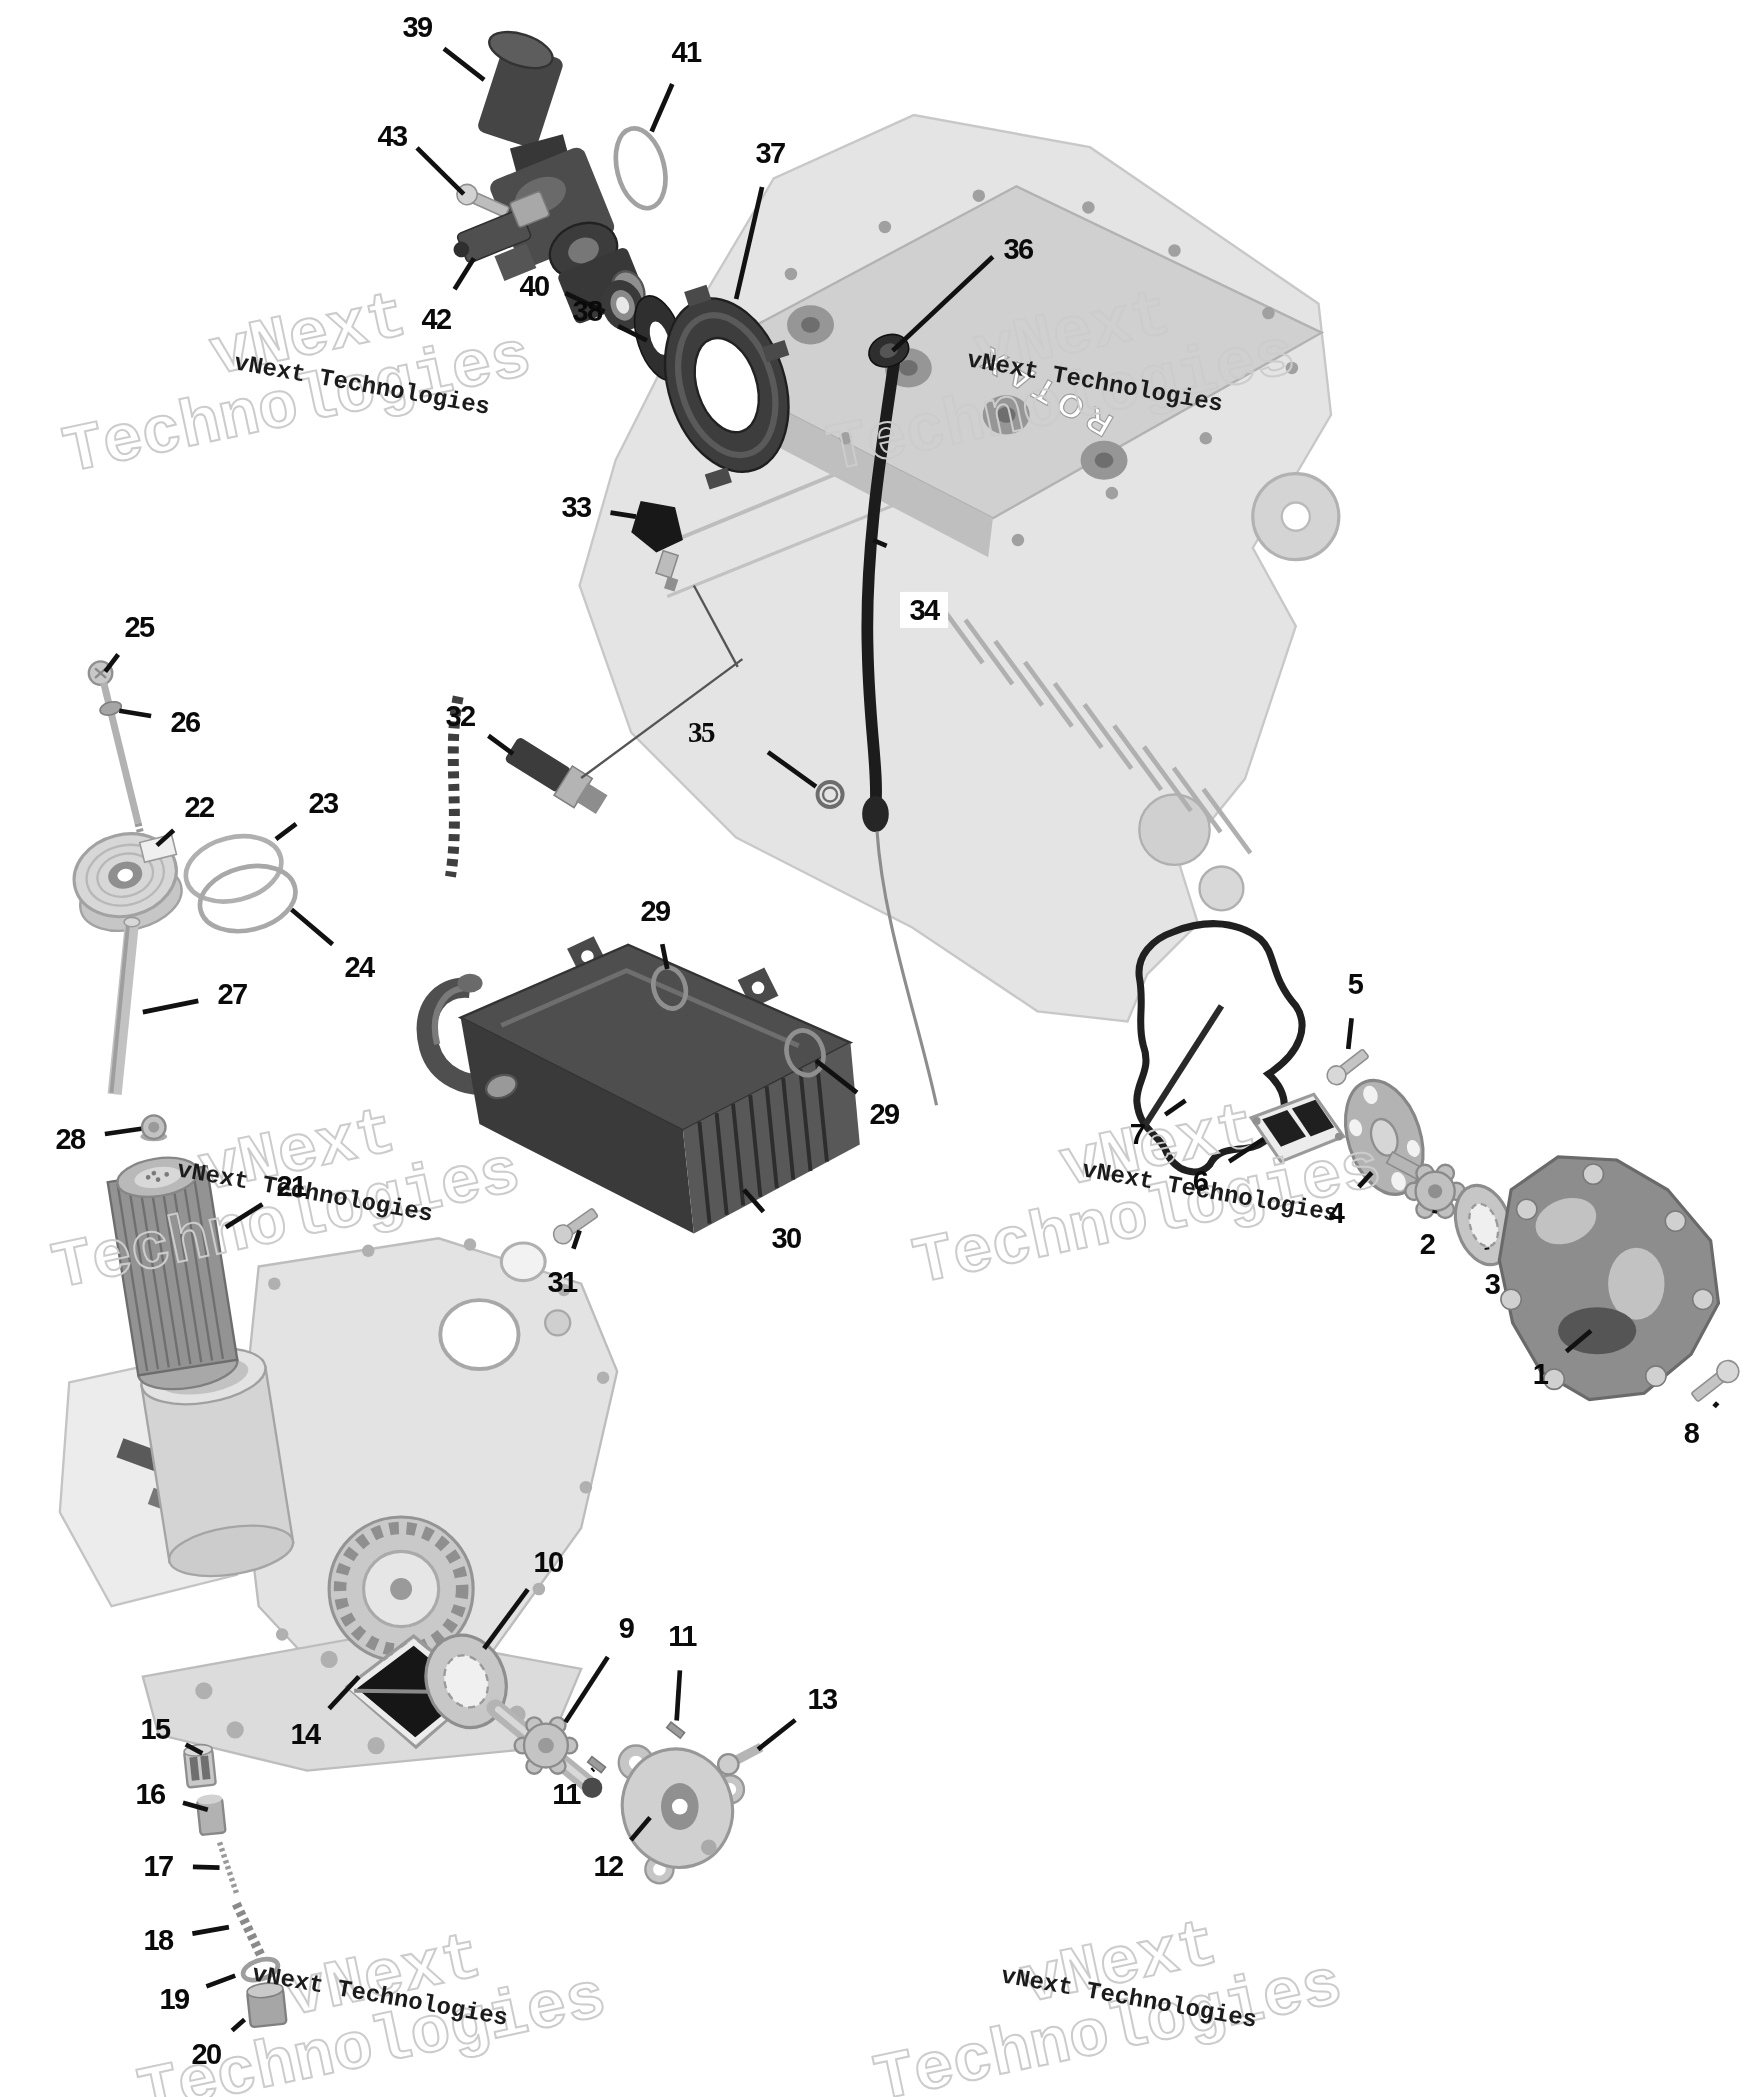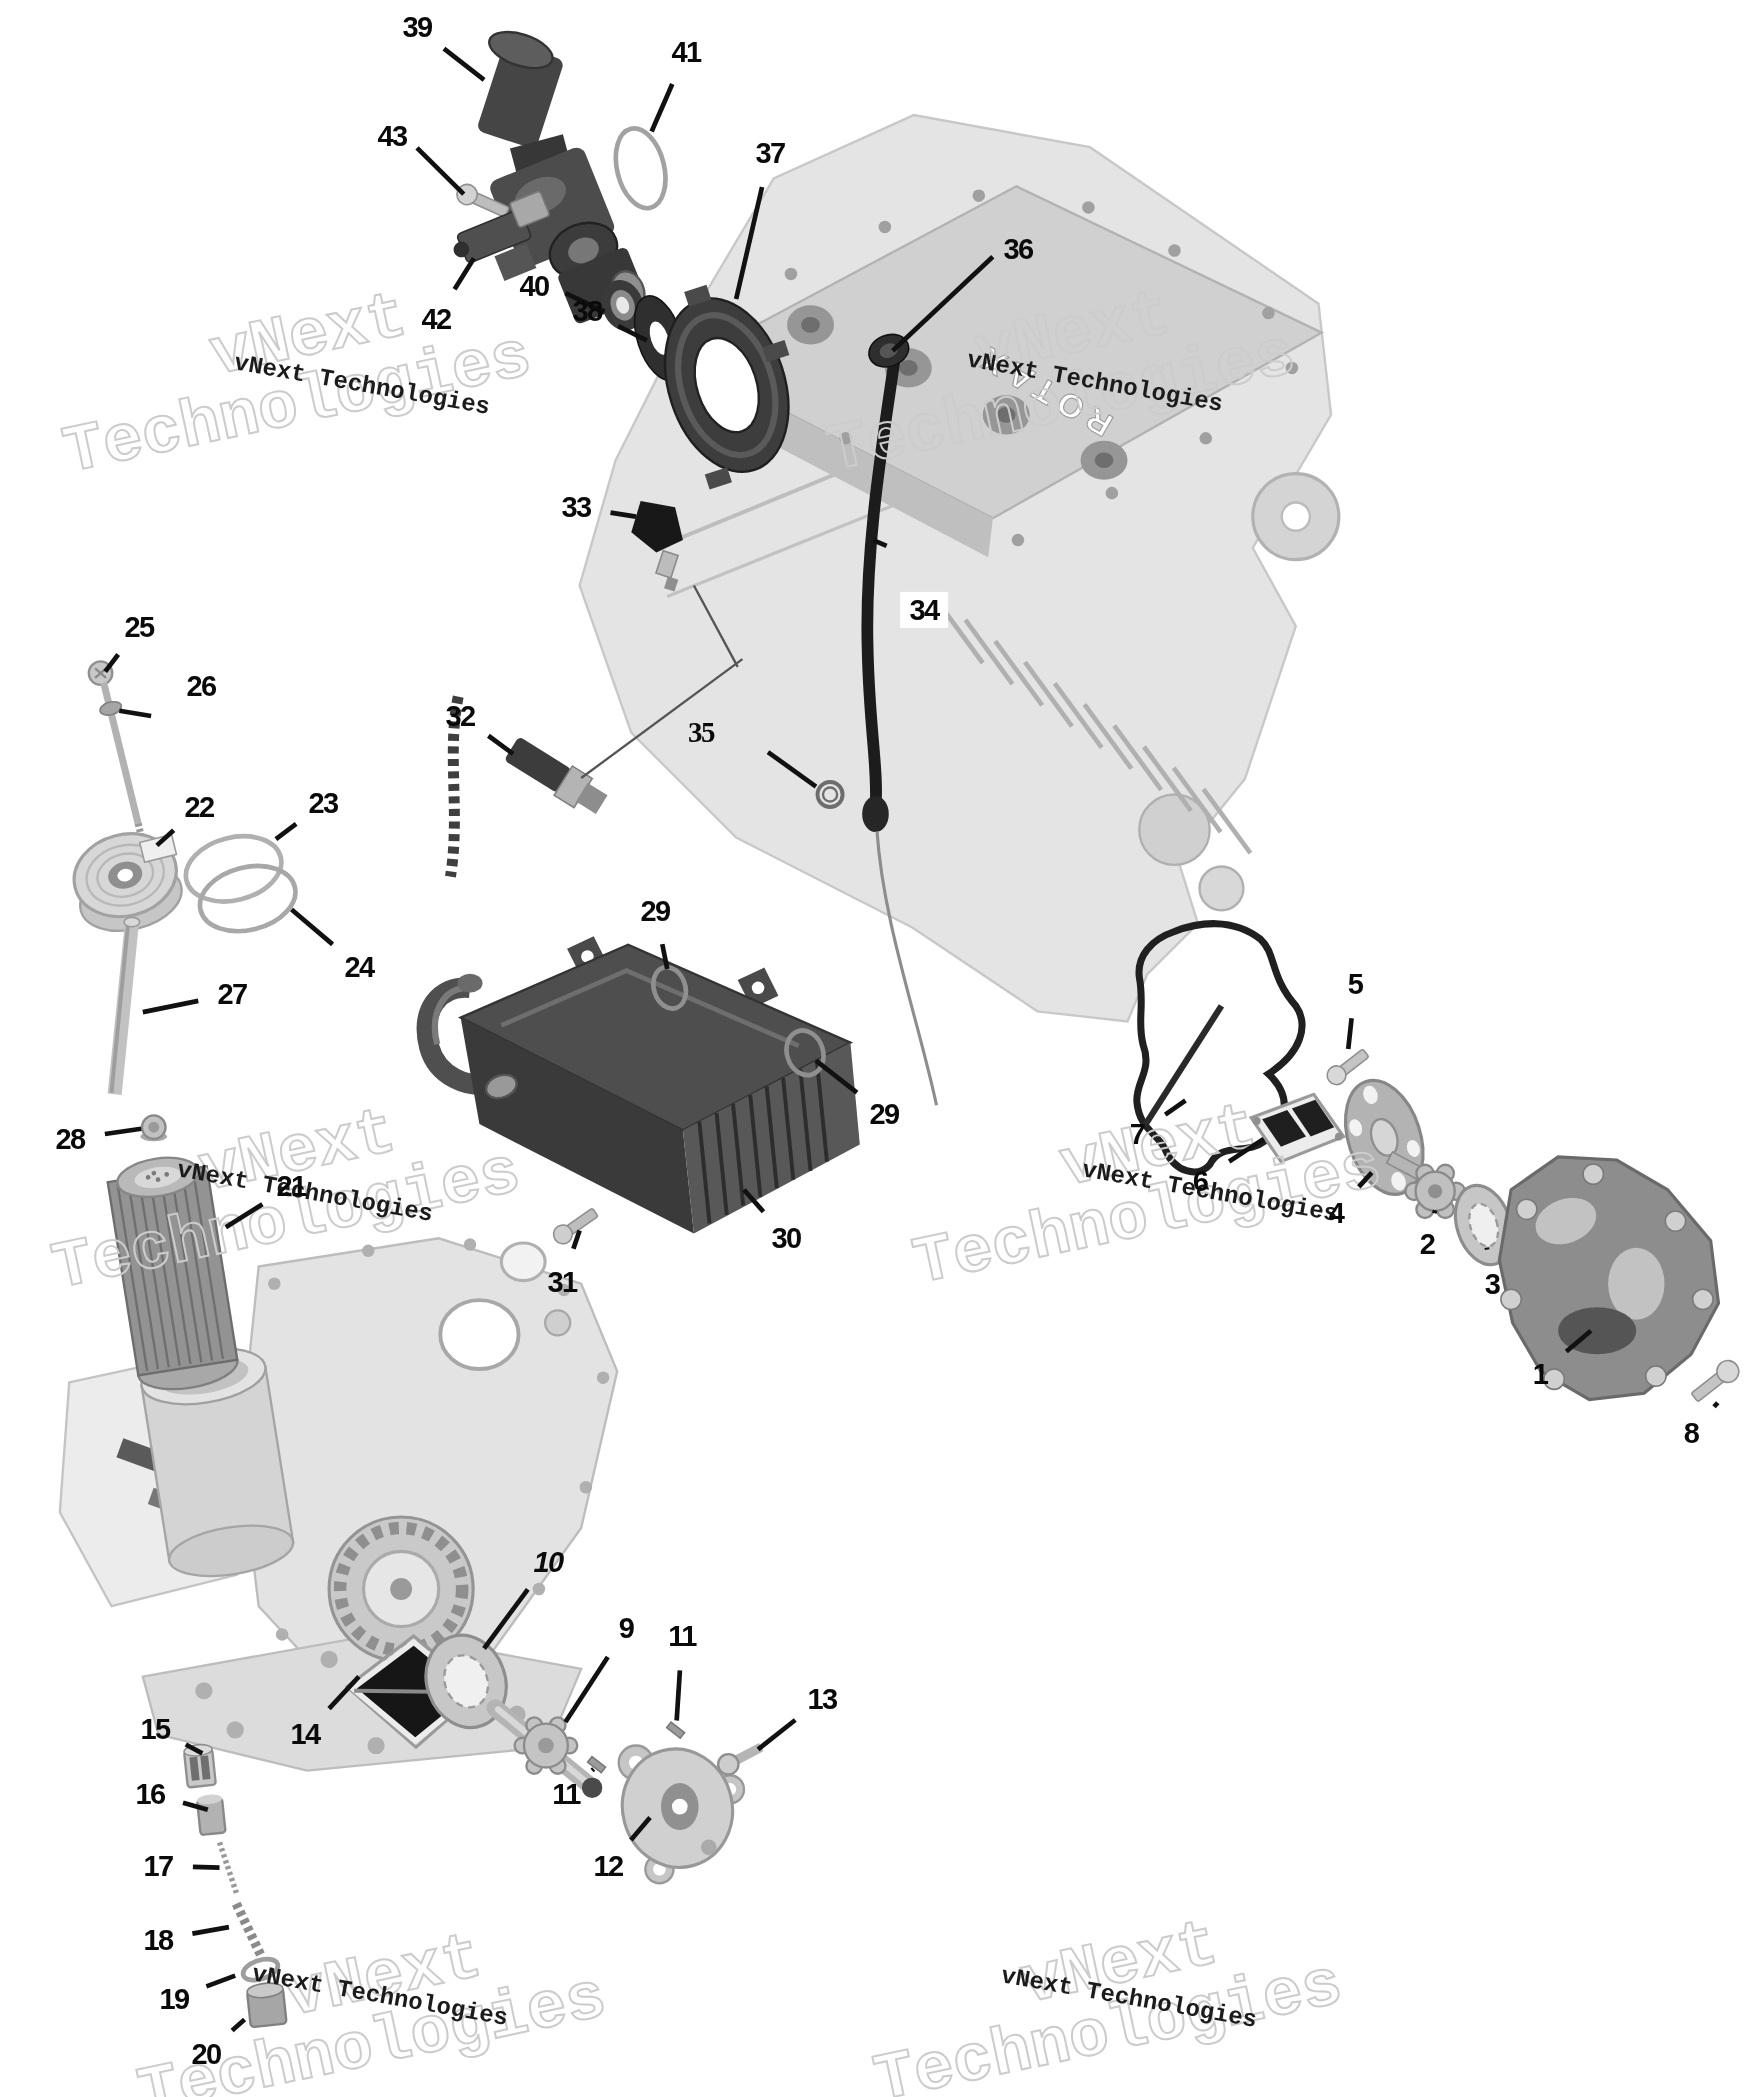--- a/index.html
+++ b/index.html
@@ -497,40 +497,40 @@
       <div class="callout" style="left: 770px; top: 153px;">37</div>
       <div class="callout" style="left: 436px; top: 319px;">42</div>
       <div class="callout" style="left: 534px; top: 286px;">40</div>
       <div class="callout" style="left: 587px; top: 311px;">38</div>
       <div class="callout" style="left: 1018px; top: 249px;">36</div>
       <div class="callout" style="left: 576px; top: 507px;">33</div>
       <div class="callout boxed" style="left: 924px; top: 562px; margin-top: 48px;">34</div>
       <div class="callout" style="left: 460px; top: 716px;">32</div>
       <div class="callout" style="left: 701px; top: 732px; font-family: Liberation Serif, serif;">35</div>
       <div class="callout" style="left: 139px; top: 627px;">25</div>
-      <div class="callout" style="left: 185px; top: 686px; margin-left: 16px;">26</div>
+      <div class="callout" style="left: 185px; top: 722px;">26</div>
       <div class="callout" style="left: 199px; top: 807px;">22</div>
       <div class="callout" style="left: 323px; top: 803px;">23</div>
       <div class="callout" style="left: 359px; top: 967px;">24</div>
       <div class="callout" style="left: 232px; top: 994px;">27</div>
       <div class="callout" style="left: 70px; top: 1139px;">28</div>
       <div class="callout" style="left: 291px; top: 1186px;">21</div>
       <div class="callout" style="left: 655px; top: 911px;">29</div>
       <div class="callout" style="left: 884px; top: 1114px;">29</div>
       <div class="callout" style="left: 786px; top: 1238px;">30</div>
       <div class="callout" style="left: 562px; top: 1282px;">31</div>
       <div class="callout" style="left: 1355px; top: 984px;">5</div>
       <div class="callout" style="left: 1137px; top: 1134px;">7</div>
       <div class="callout" style="left: 1200px; top: 1181px;">6</div>
       <div class="callout" style="left: 1336px; top: 1213px;">4</div>
       <div class="callout" style="left: 1427px; top: 1244px;">2</div>
       <div class="callout" style="left: 1492px; top: 1284px;">3</div>
       <div class="callout" style="left: 1540px; top: 1374px;">1</div>
       <div class="callout" style="left: 1691px; top: 1433px;">8</div>
-      <div class="callout" style="left: 548px; top: 1562px; font-style: italic;">10</div>
+      <div class="callout" style="left: 548px; top: 1562px;">10</div>
       <div class="callout" style="left: 626px; top: 1628px;">9</div>
       <div class="callout" style="left: 682px; top: 1636px;">11</div>
       <div class="callout" style="left: 822px; top: 1699px;">13</div>
       <div class="callout" style="left: 305px; top: 1734px;">14</div>
       <div class="callout" style="left: 566px; top: 1794px;">11</div>
       <div class="callout" style="left: 608px; top: 1866px;">12</div>
       <div class="callout" style="left: 155px; top: 1729px;">15</div>
       <div class="callout" style="left: 150px; top: 1794px;">16</div>
       <div class="callout" style="left: 158px; top: 1866px;">17</div>
       <div class="callout" style="left: 158px; top: 1940px;">18</div>

